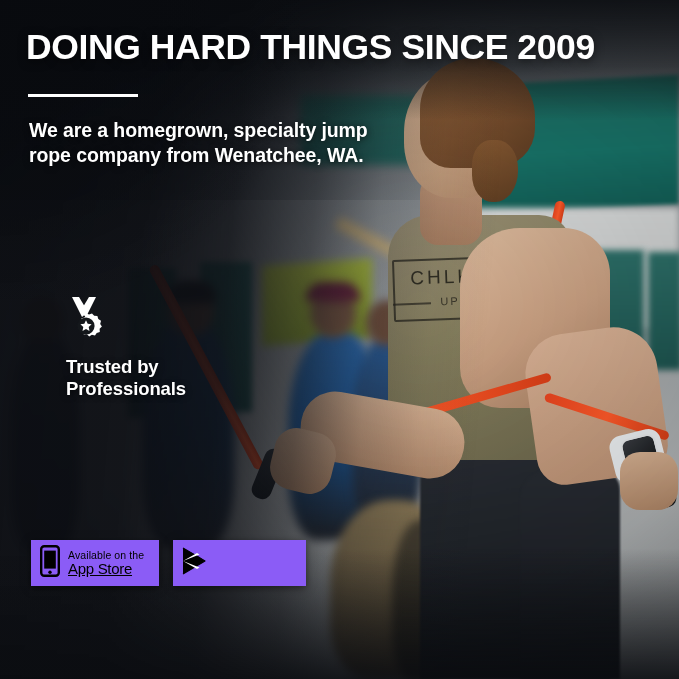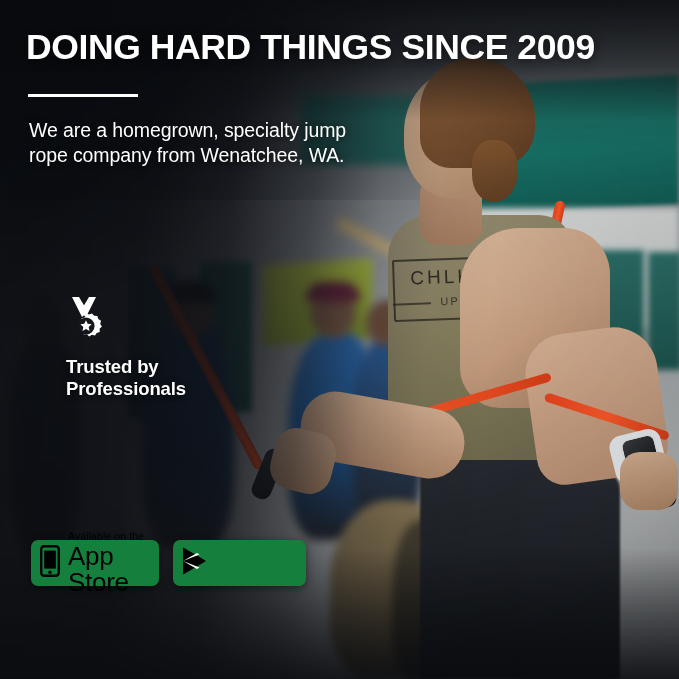--- a/index.html
+++ b/index.html
@@ -256,21 +256,21 @@
 
   .divider {
     position:absolute; left:28px; top:94px;
     width:110px; height:3px; background:#ffffff;
   }
 
   .para {
     position:absolute; left:29px;
     color:#ffffff;
     font-size:19.5px;
-    font-weight:400;
+    font-weight:700;
     line-height:1.28;
     letter-spacing:-0.1px;
     text-shadow:0 1px 6px rgba(0,0,0,.7);
   }
   .para-1 { top:118px; width:350px; }
   .para-2 { top:205px; width:345px; }
 
   .feature { position:absolute; left:26px; }
   .feature .ficon { display:block; margin-bottom:10px; }
   .feature .flabel {
@@ -280,36 +280,36 @@
     line-height:1.2;
     letter-spacing:-0.1px;
     white-space:pre-line;
     text-shadow:0 1px 6px rgba(0,0,0,.7);
   }
   .feat-1 { top:296px;margin-left:40px; }
   .feat-2 { top:400px; }
 
   .badges { position:absolute; left:31px; top:540px; display:flex; gap:14px; }
   .badge {
-    background:#15803d;
-    border-radius:7px;
+    background:#8b5cf6;
+    border-radius:0;
     display:flex;
     align-items:center;
     box-shadow:0 2px 8px rgba(0,0,0,.5);
   }
   .badge-apple { width:128px; height:46px; padding:0 9px; gap:8px; }
   .badge-google { width:133px; height:46px; padding:0 8px; gap:7px; }
   .badge-txt { display:flex; flex-direction:column; justify-content:center; line-height:1; }
   .badge-small {
     color:#000; font-size:10.5px; font-weight:400; letter-spacing:.1px;
   }
   .badge-small-g {
     color:#000; font-size:6.5px; font-weight:700; letter-spacing:.5px;
   }
-  .badge-big { color:#000; font-size:26px; font-weight:400; letter-spacing:-.3px; margin-top:1px; }
+  .badge-big { color:#000; font-size:15px; font-weight:400; letter-spacing:-.3px; margin-top:1px;text-decoration:underline; }
   .badge-big-g { color:#000; font-size:20px; font-weight:400; letter-spacing:-.3px; margin-top:2px; }
 
   .footer {
     position:absolute; left:29px; top:594px; width:360px;
     color:#ffffff;
     font-size:18.5px;
     font-weight:700;
     line-height:1.26;
     letter-spacing:-0.1px;
     text-shadow:0 1px 6px rgba(0,0,0,.75);

